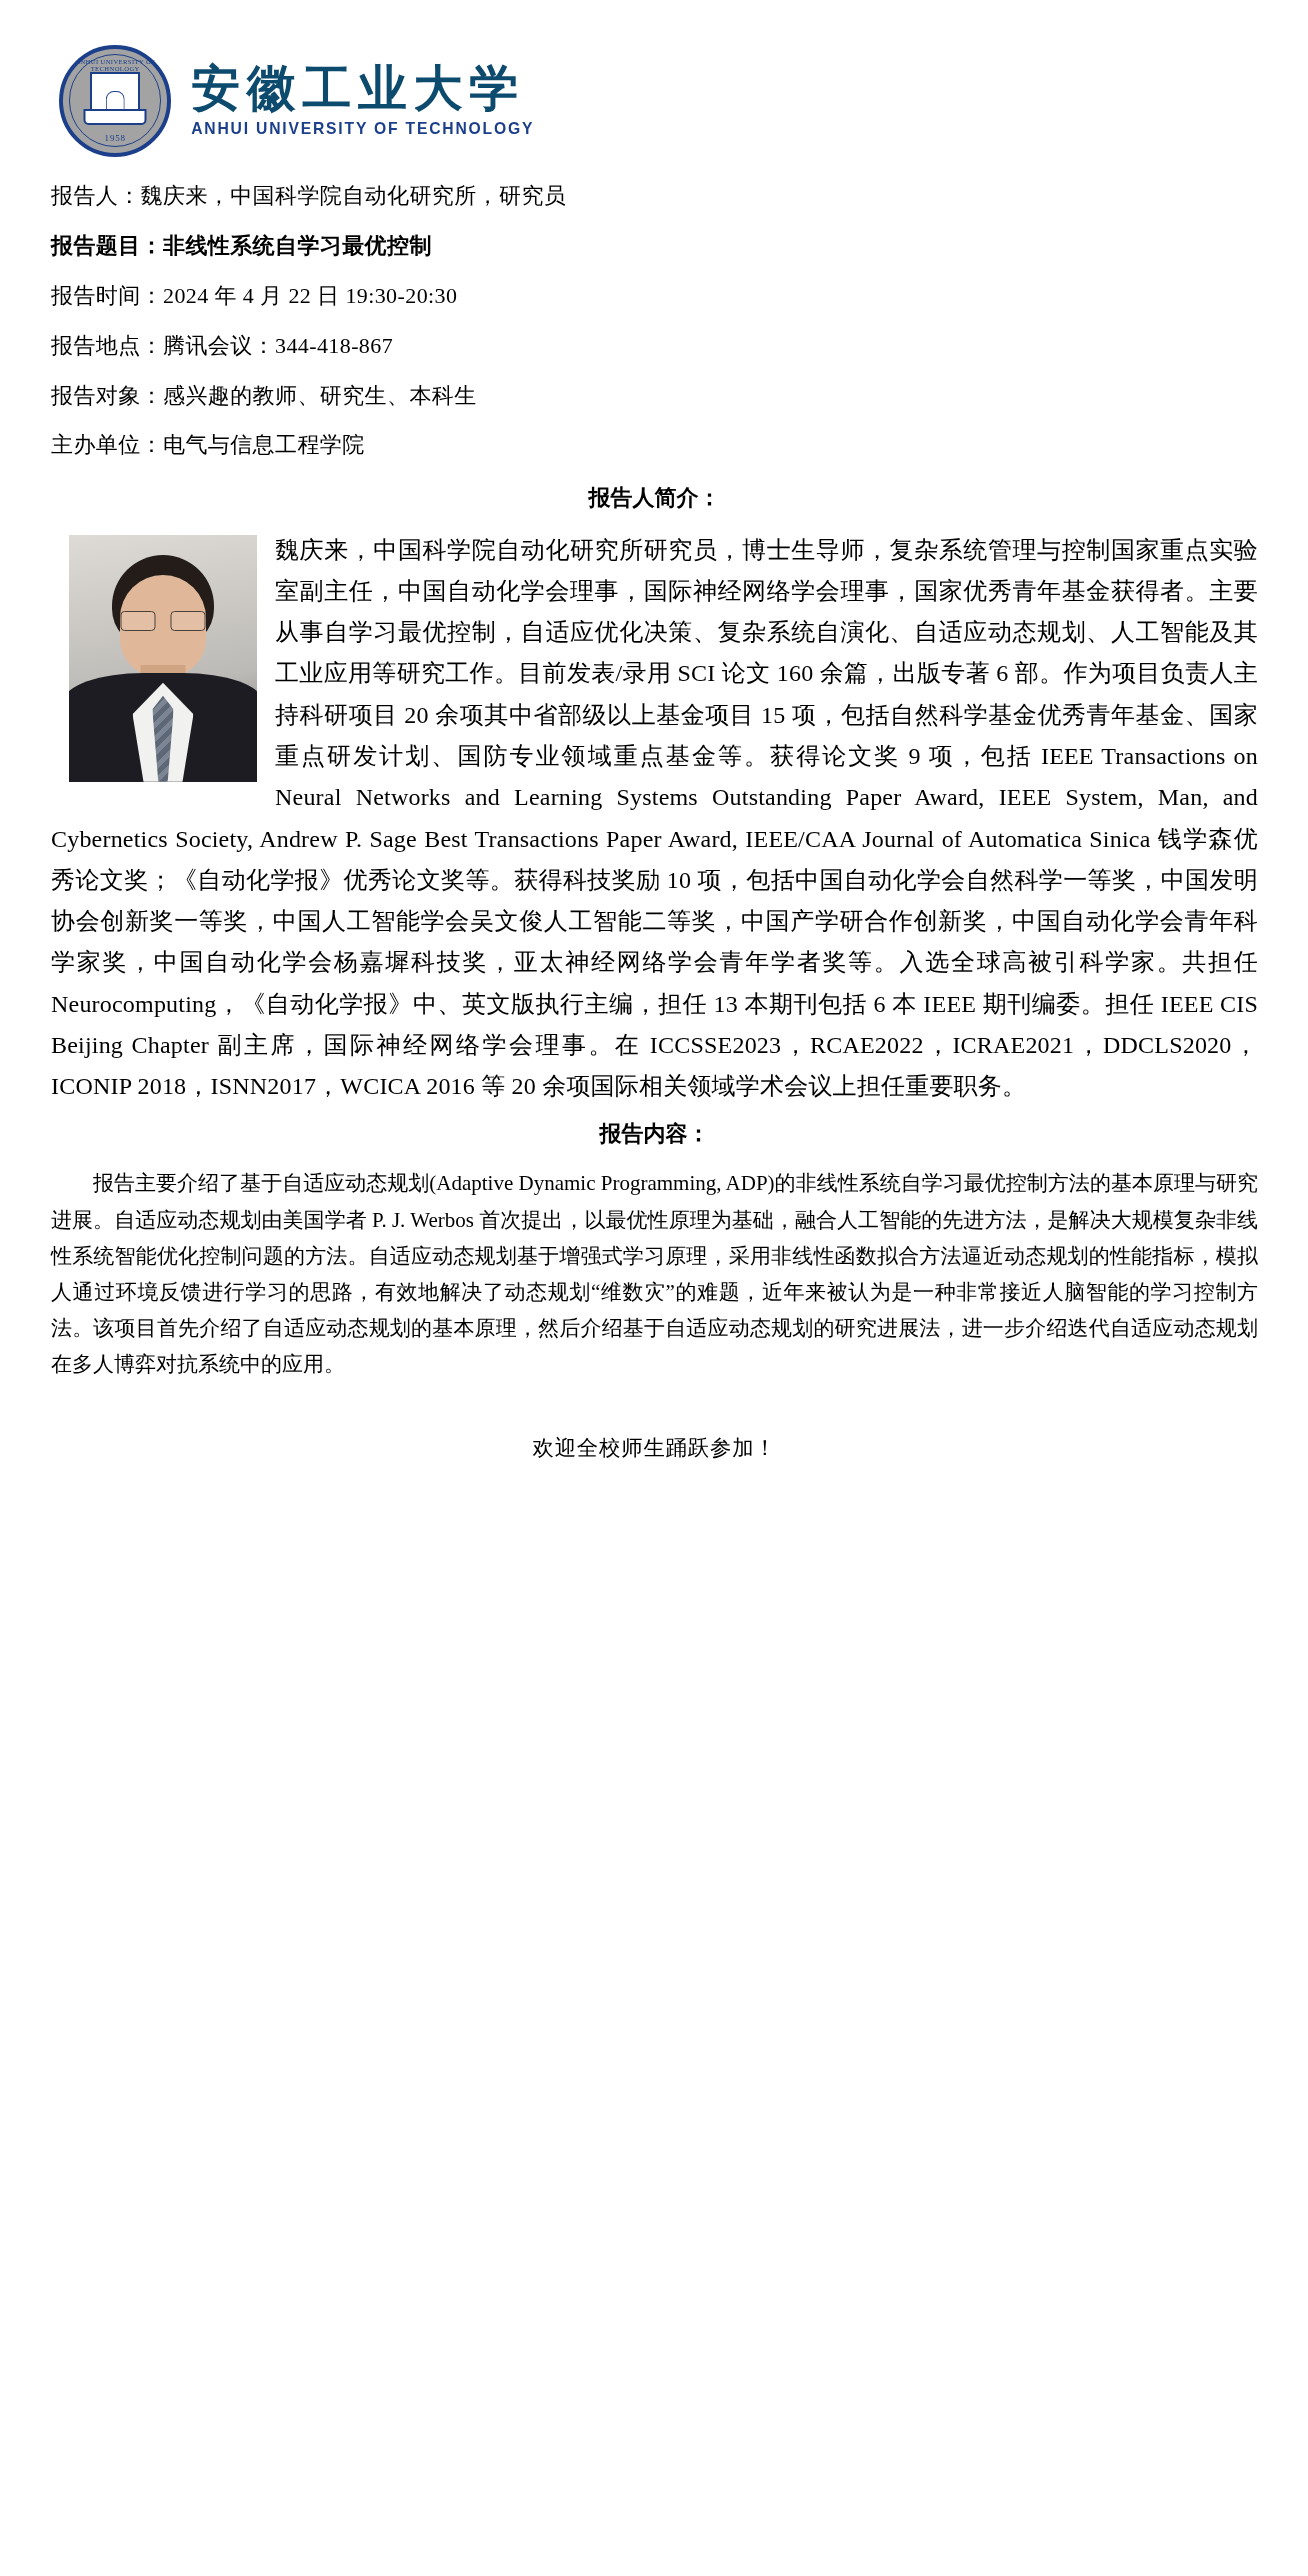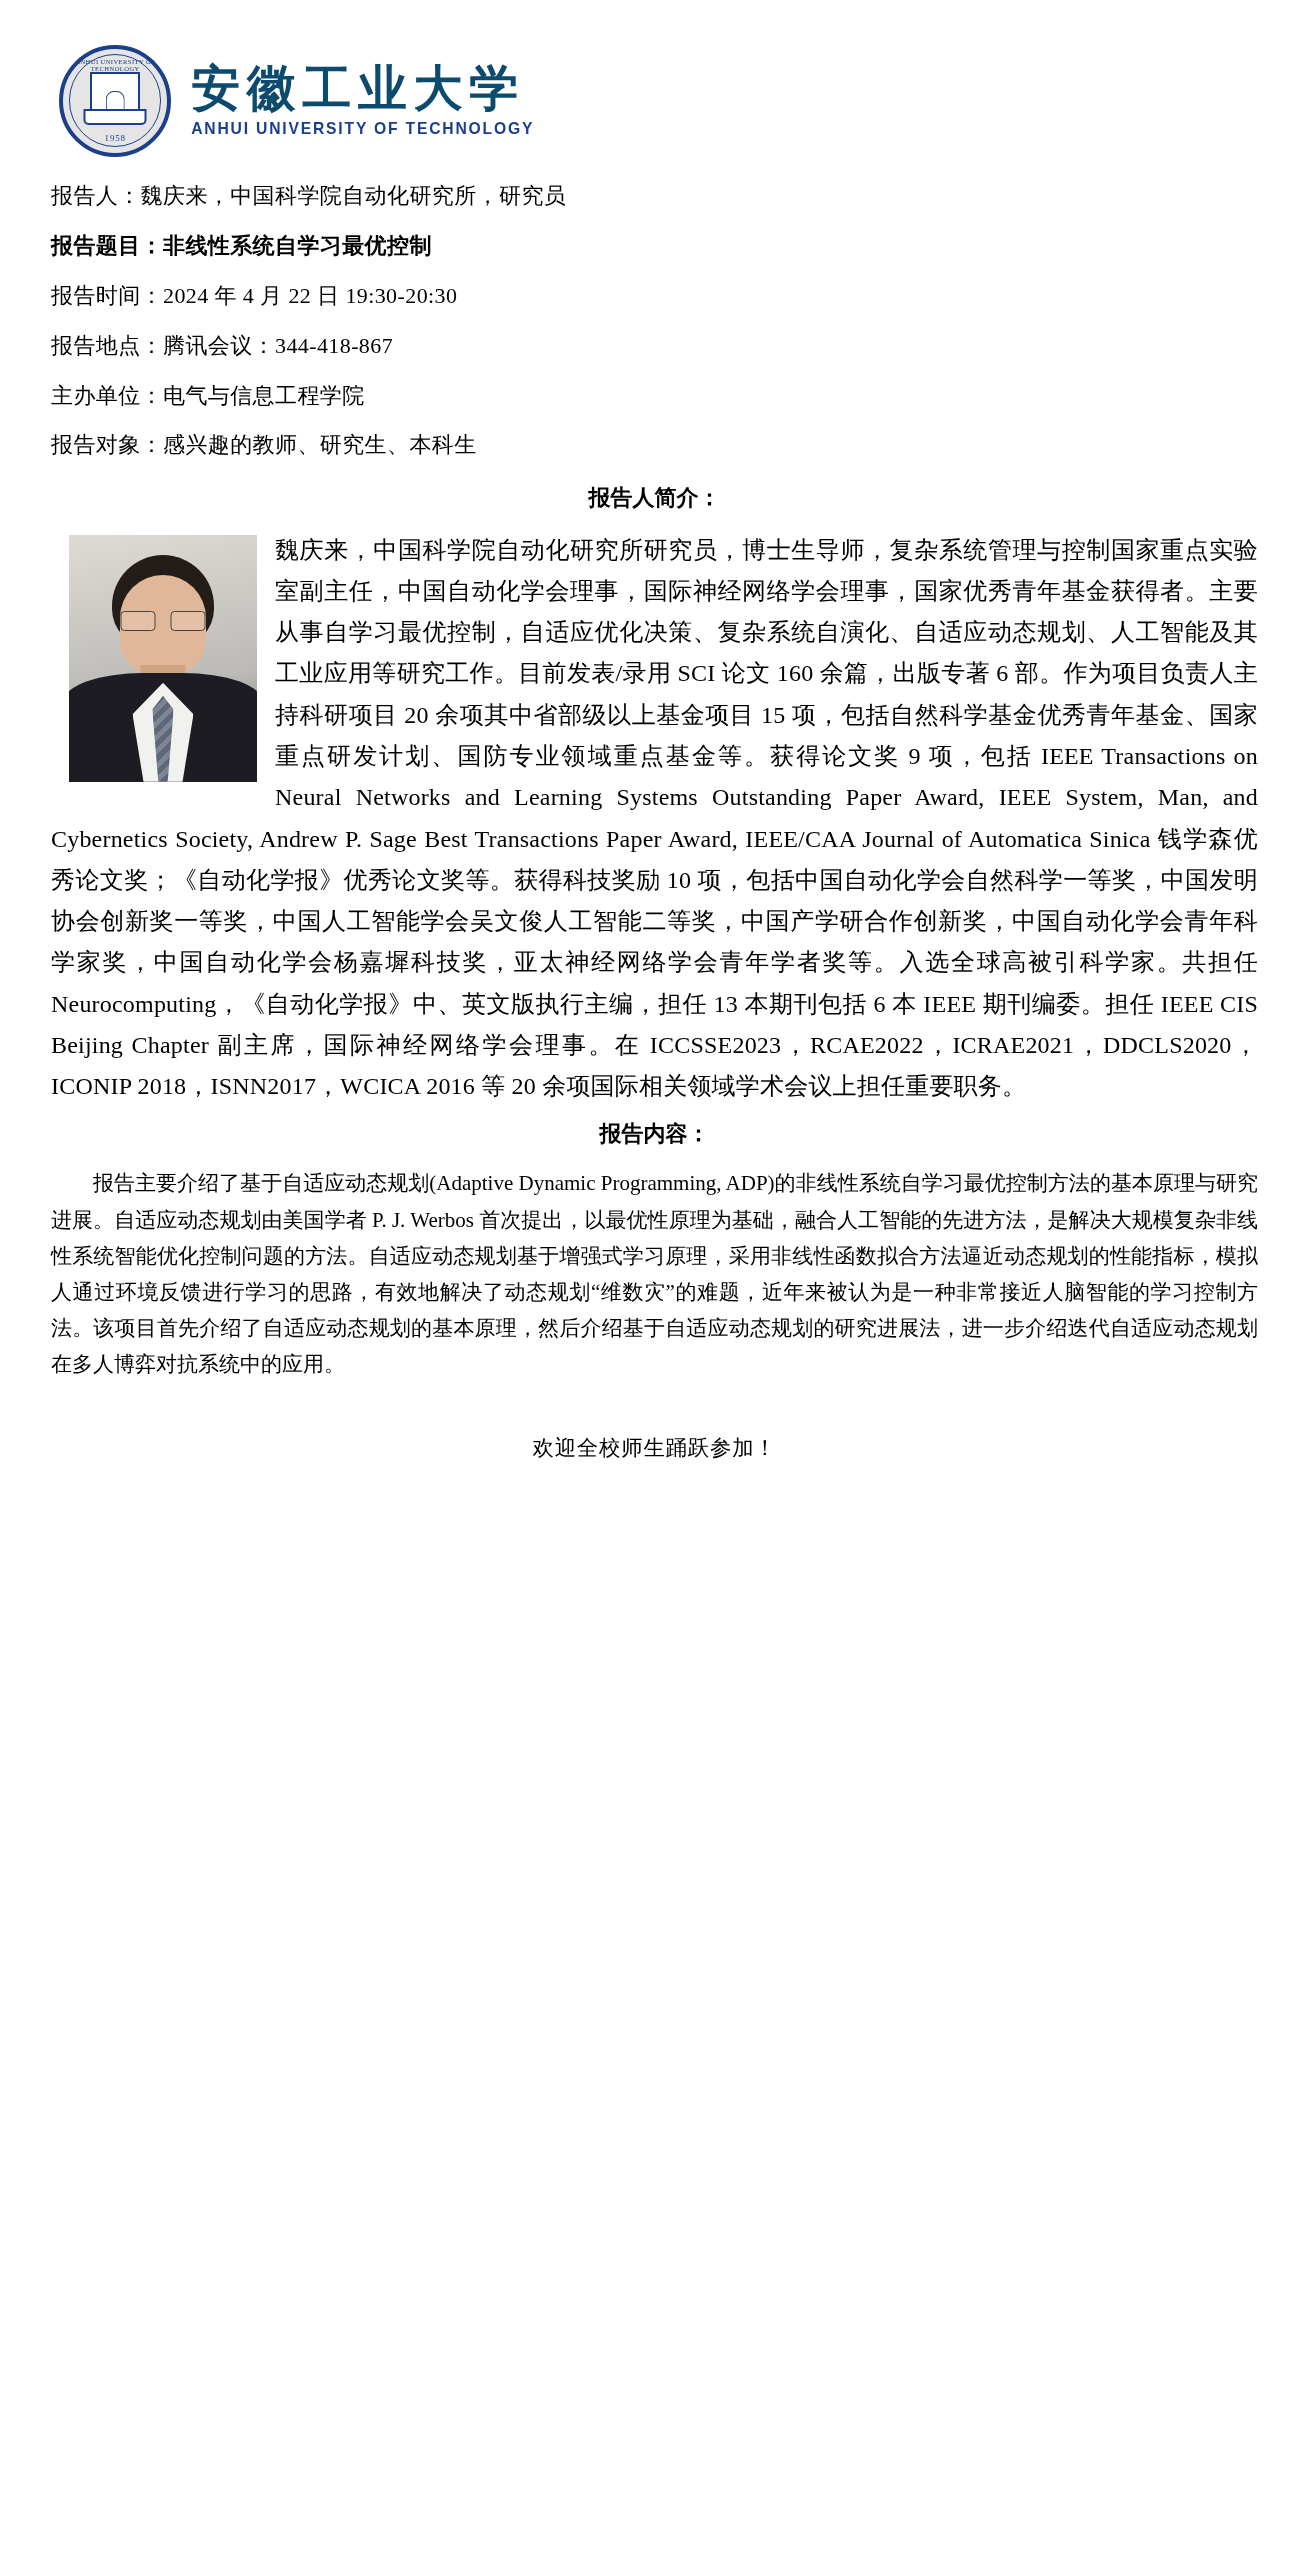--- a/index.html
+++ b/index.html
@@ -28,21 +28,21 @@
     gap: 20px;
     padding: 11.5px 0 21.4px 8.2px;
   }
   .crest {
     width: 112px;
     height: 112px;
     border-radius: 50%;
     border: 4.1px solid #1b3f8b;
     box-sizing: border-box;
     position: relative;
-    background: #e5e5e5;
+    background: #a3a3a3;
     flex: none;
   }
   .crest .ring {
     position: absolute;
     inset: 5.8px;
     border-radius: 50%;
     border: 1.6px solid #1b3f8b;
   }
   .crest .gate {
     position: absolute;
@@ -291,24 +291,24 @@
     <p class="info-row">
       <span class="label">报告题目：</span><span class="label">非线性系统自学习最优控制</span>
     </p>
     <p class="info-row">
       <span class="label normal">报告时间：</span><span>2024 年 4 月 22 日 19:30-20:30</span>
     </p>
     <p class="info-row">
       <span class="label normal">报告地点：</span><span>腾讯会议：344-418-867</span>
     </p>
     <p class="info-row">
+      <span class="label normal">报告对象：</span><span>感兴趣的教师、研究生、本科生</span>
+    </p>
+    <p class="info-row">
       <span class="label normal">主办单位：</span><span>电气与信息工程学院</span>
-    </p>
-    <p class="info-row">
-      <span class="label normal">报告对象：</span><span>感兴趣的教师、研究生、本科生</span>
     </p>
   </div>
 
   <div class="section-title">报告人简介：</div>
 
   <div class="bio">
     <div class="portrait">
       <div class="bg"></div>
       <div class="hair"></div>
       <div class="face"></div>

